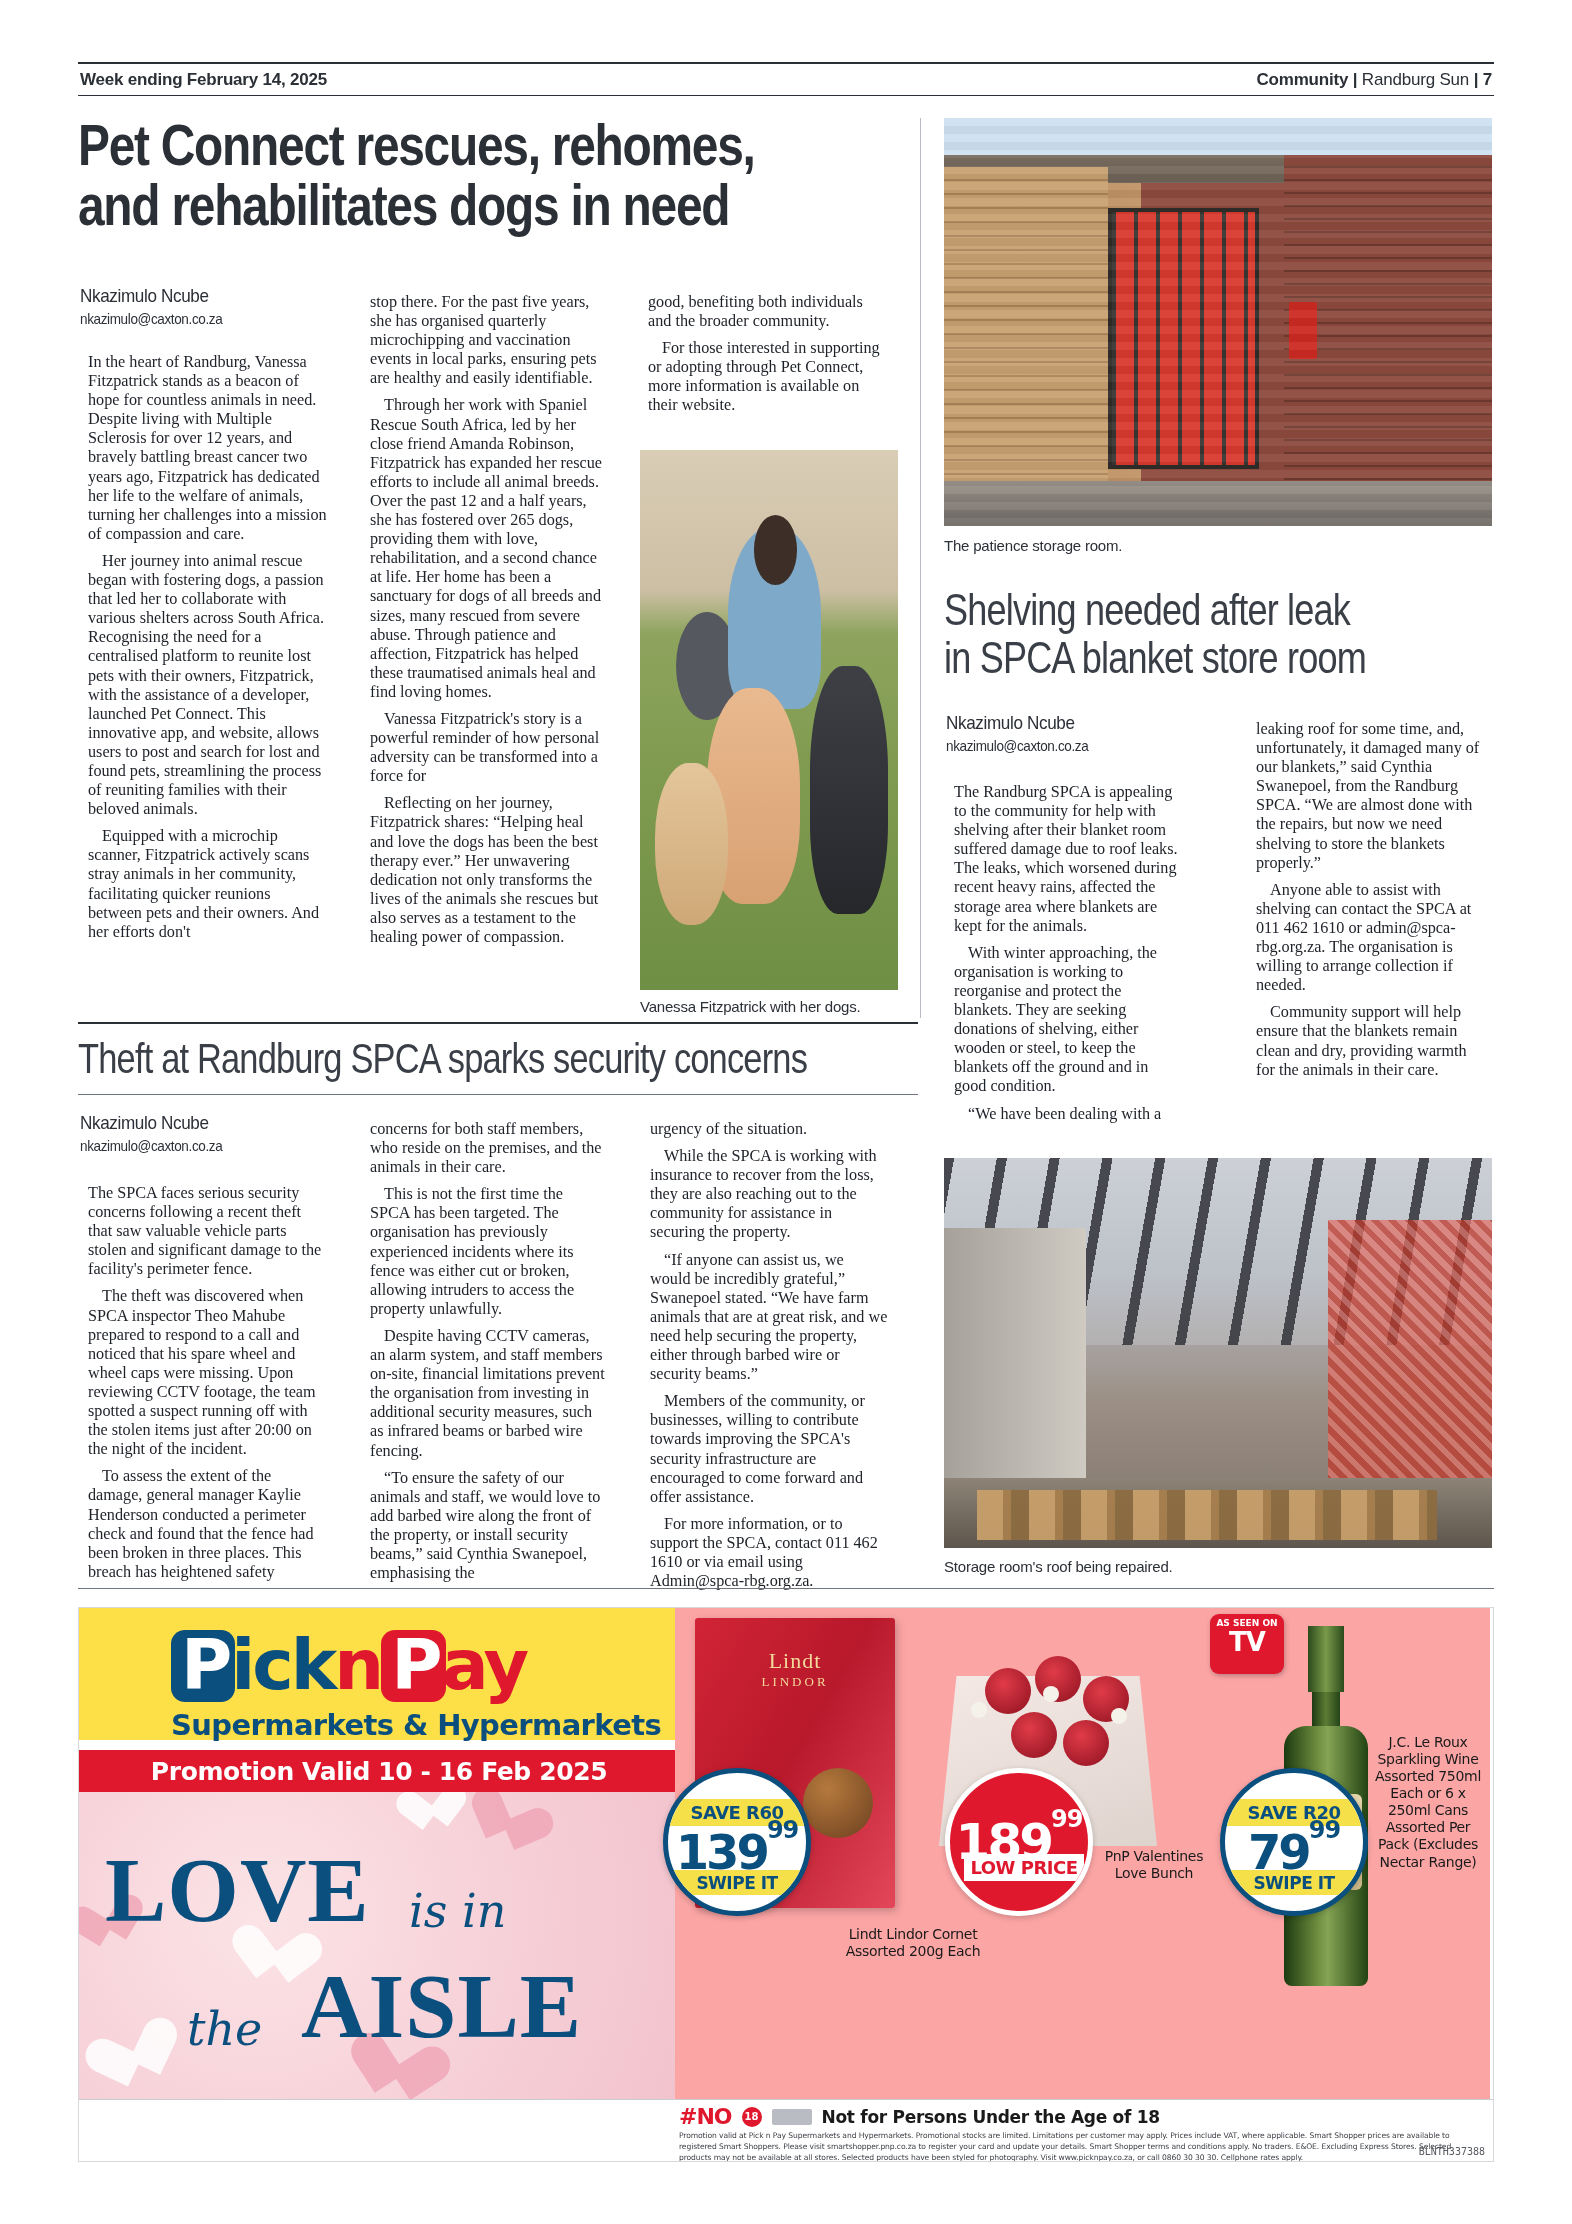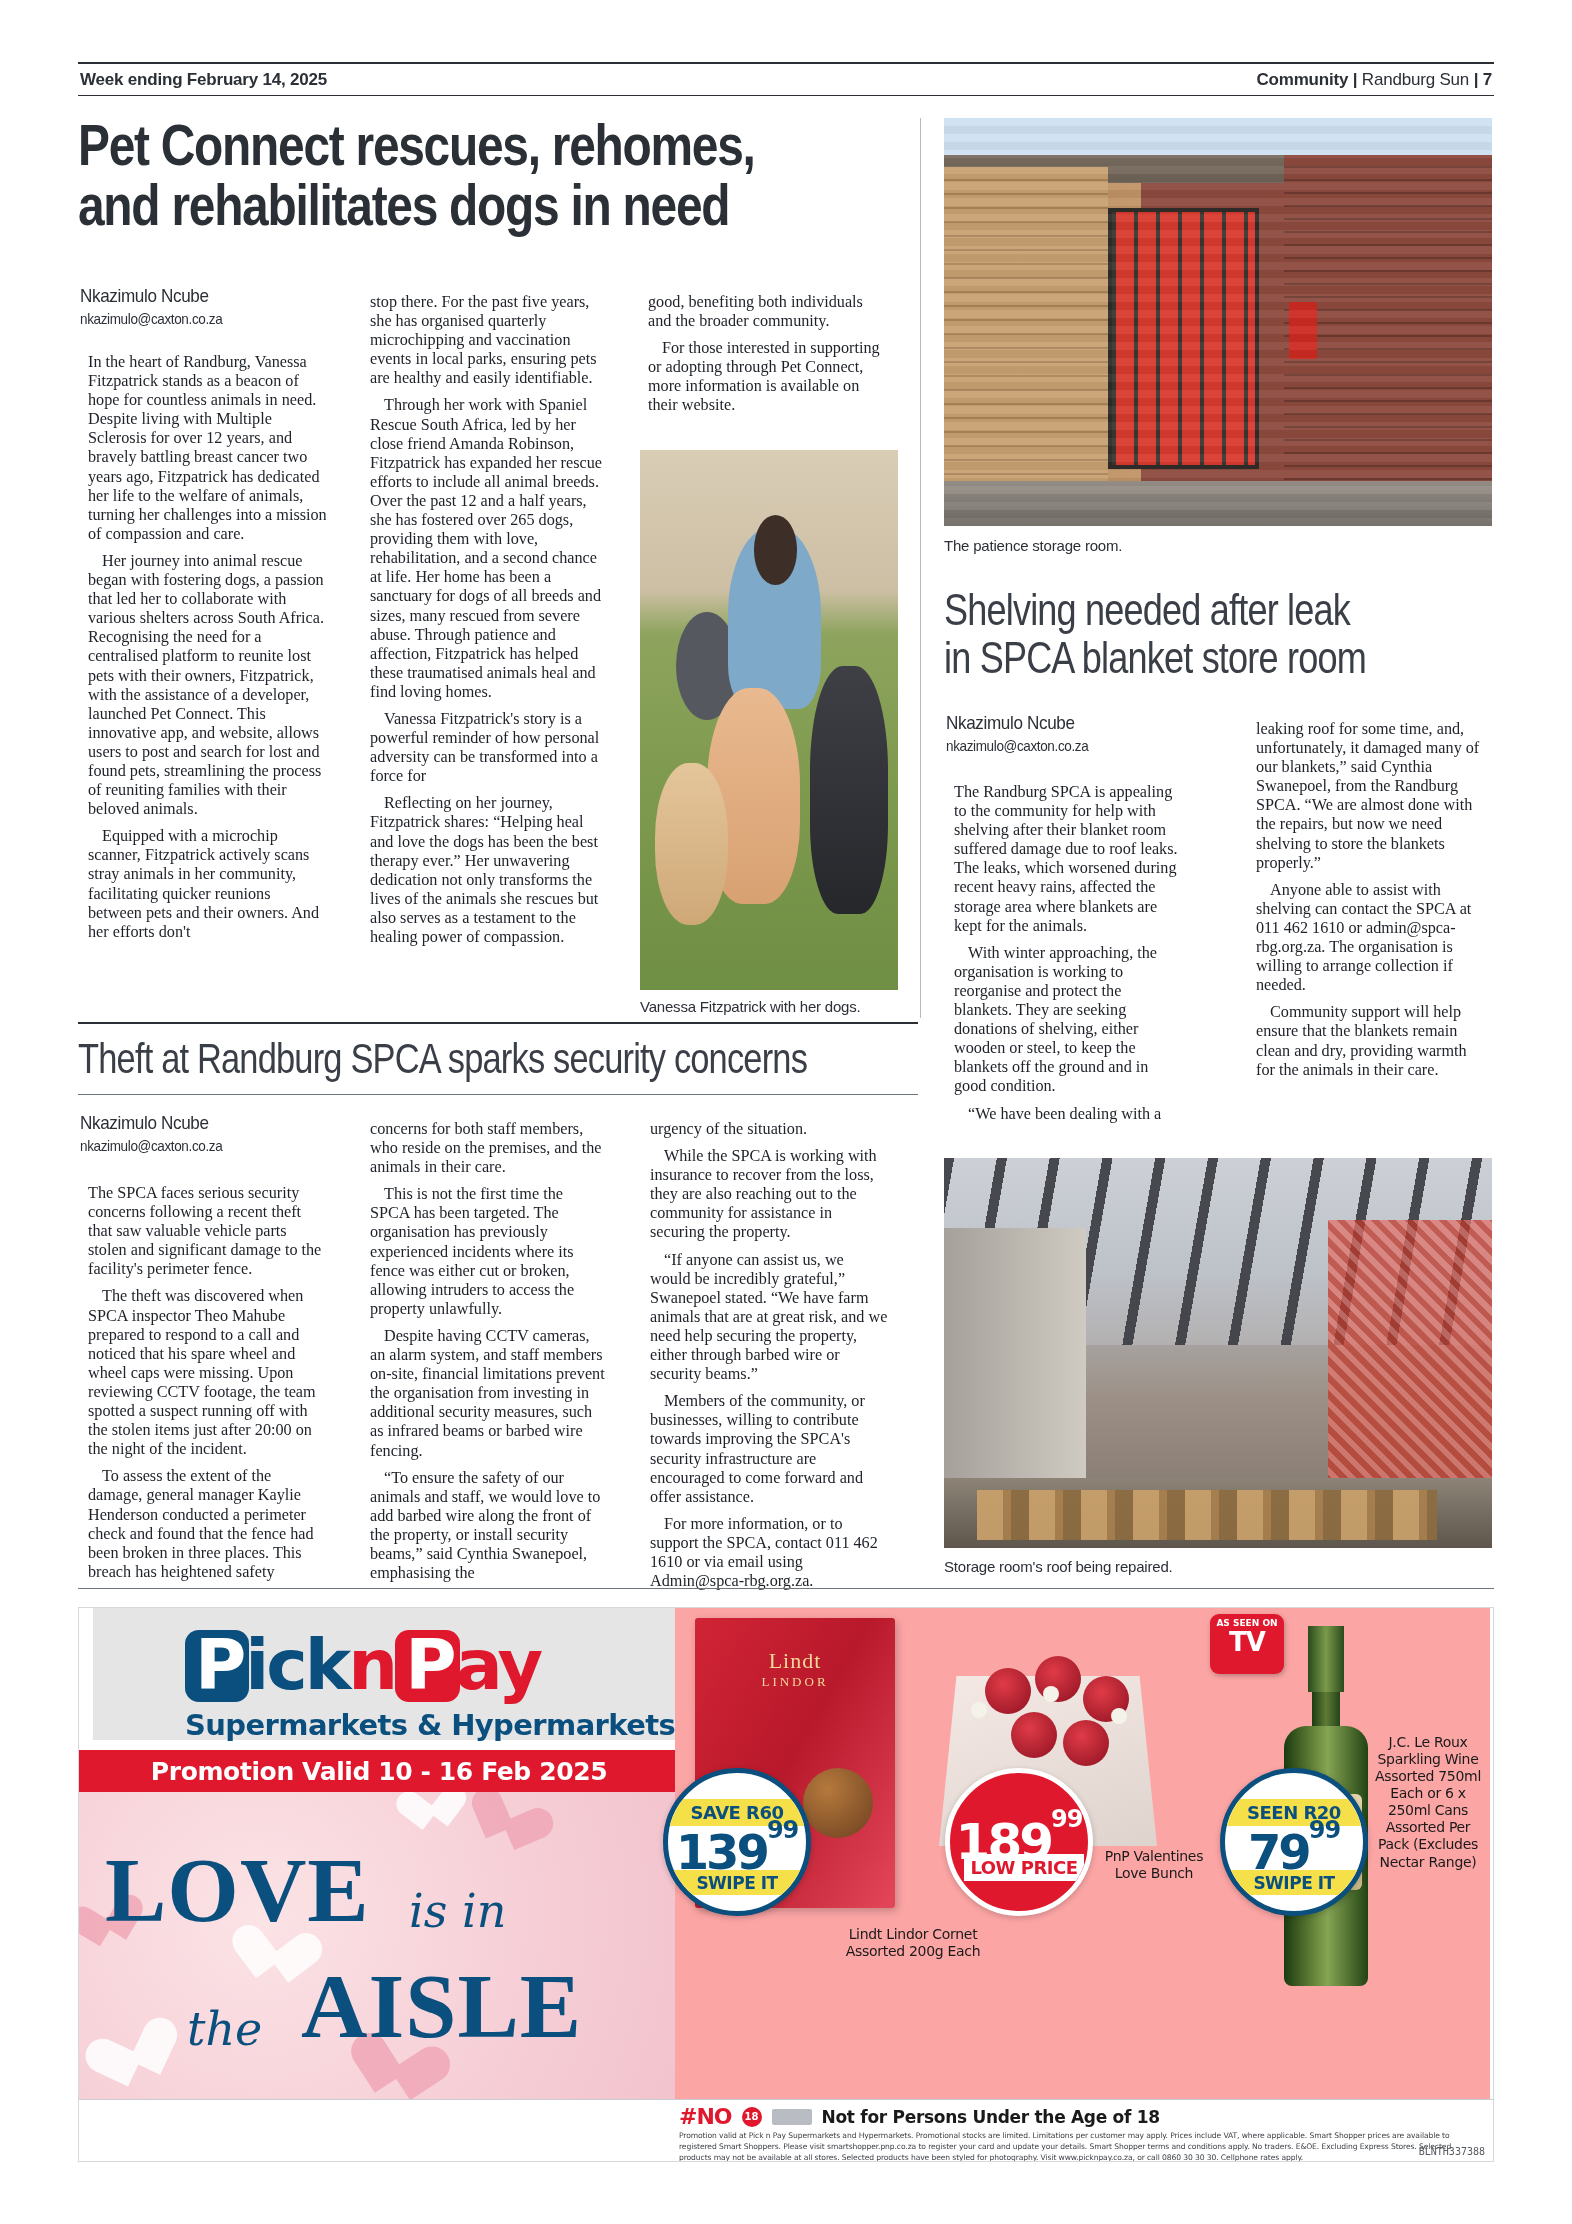--- a/index.html
+++ b/index.html
@@ -205,22 +205,22 @@
 
   
   .advert {
     position: absolute;
     left: 78px; top: 1607px; width: 1416px; height: 555px;
     background: #fff;
     border: 1px solid #d6d8db;
     overflow: hidden;
   }
   .ad-logoarea {
-    position: absolute; left: 14px; top: 0; width: 600px; height: 132px;
-    background: #e5e5e5;
+    position: absolute; left: 0; top: 0; width: 600px; height: 132px;
+    background: #fde047;
     text-align: center;
   }
   .pnp-logo {
     position: absolute; left: 92px; top: 22px;
     font-family: "DejaVu Sans", sans-serif;
     font-weight: bold;
     font-size: 70px;
     letter-spacing: -3px;
     line-height: 1;
     white-space: nowrap;
@@ -614,21 +614,21 @@
       </div>
       <div class="prod-name center" style="left:148px; top:318px; width:180px;">Lindt Lindor Cornet Assorted 200g Each</div>
 
       <div class="pbadge red" style="left:270px; top:160px;">
         <div class="price"><span>189</span><sup>99</sup></div>
         <div class="lowprice">LOW PRICE</div>
       </div>
       <div class="prod-name center" style="left:424px; top:240px; width:110px;">PnP Valentines Love Bunch</div>
 
       <div class="pbadge" style="left:545px; top:160px;">
-        <div class="save">SEEN R20</div>
+        <div class="save">SAVE R20</div>
         <div class="price"><span>79</span><sup>99</sup></div>
         <div class="swipe">SWIPE IT</div>
       </div>
       <div class="prod-name center" style="left:700px; top:126px; width:106px;">J.C. Le Roux Sparkling Wine Assorted 750ml Each or 6 x 250ml Cans Assorted Per Pack (Excludes Nectar Range)</div>
     </div>
 
     <div class="ad-footer">
       <div class="age-line">
         <span class="age-no">#NO</span>
         <span class="age-circ">18</span>

